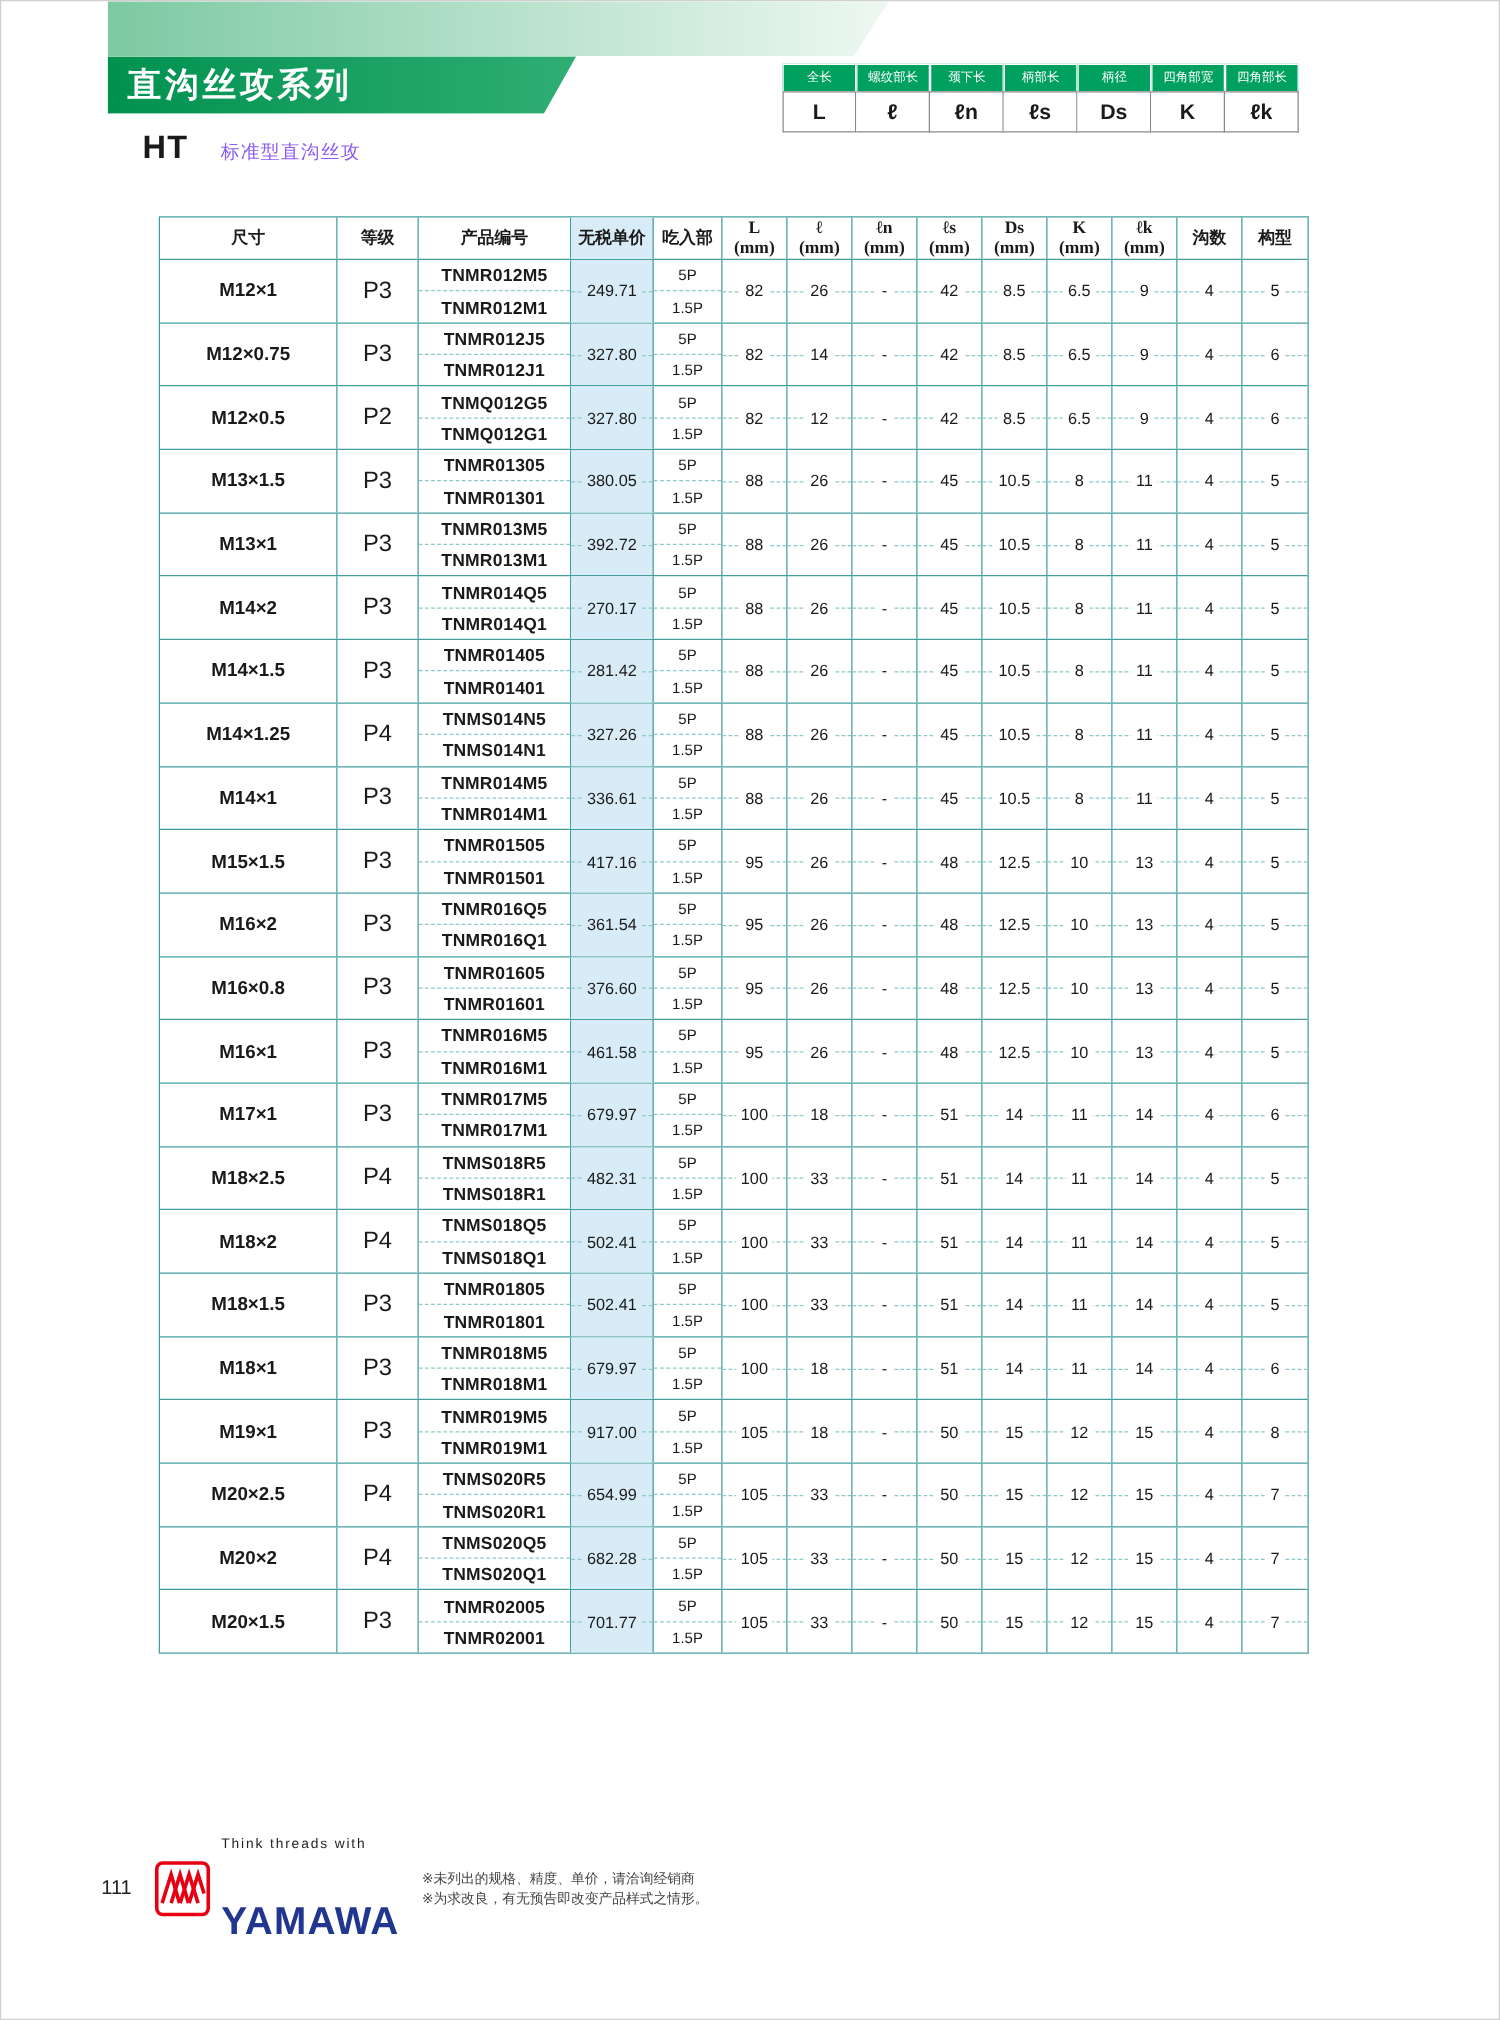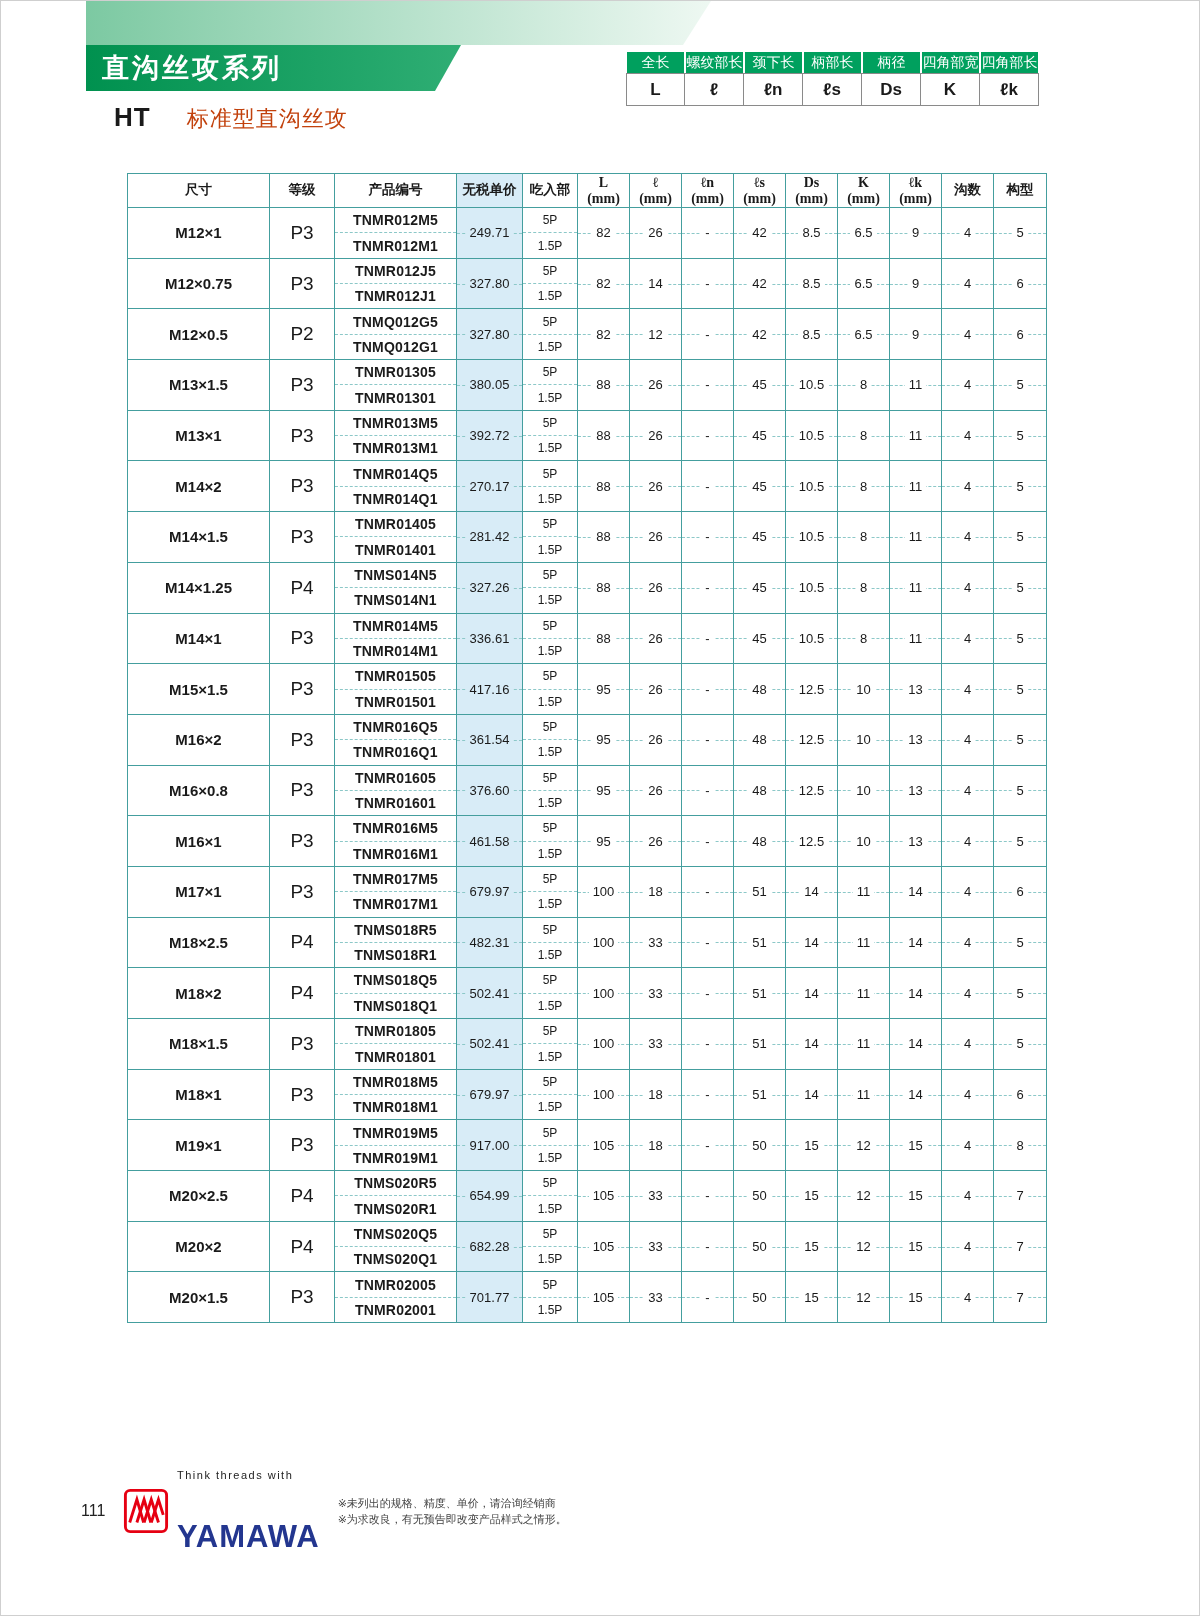--- a/index.html
+++ b/index.html
@@ -16,29 +16,29 @@
     clip-path:polygon(0 0,100% 0,calc(100% - 28px) 100%,0 100%);
   }
   .banner-dark{
     position:absolute;left:85px;top:44px;width:375px;height:46px;
     background:linear-gradient(90deg,var(--c-banner_from,#00914f),var(--c-banner_to,#2fae74));
     clip-path:polygon(0 0,100% 0,calc(100% - 26px) 100%,0 100%);
     display:flex;align-items:center;padding-left:16px;box-sizing:border-box;
   }
   .banner-title{color:#fff;font-size:27px;font-weight:bold;letter-spacing:3px;}
 
-  .ht-line{position:absolute;left:113px;top:101px;display:flex;align-items:baseline;gap:36px;}
+  .ht-line{position:absolute;left:113px;top:101px;display:flex;align-items:baseline;gap:26px;}
   .ht-code{font-size:26px;font-weight:bold;color:#1a1a1a;letter-spacing:1px;}
-  .ht-name{font-size:22px;color:#c2410c;letter-spacing:1px;}
+  .ht-name{font-size:15px;color:#8b5cf6;letter-spacing:1px;}
 
   
   .legend{position:absolute;left:625px;top:50px;width:413px;display:flex;}
   .lg-col{flex:1;display:flex;flex-direction:column;}
   .lg-cn{
-    background:var(--c-accent_green,#00a05e);color:#fff;font-size:14px;
+    background:var(--c-accent_green,#00a05e);color:#fff;font-size:10px;
     text-align:center;height:21px;line-height:21px;border:1px solid #fff;border-bottom:none;
     white-space:nowrap;overflow:hidden;
   }
   .lg-sym{
     height:31px;line-height:31px;text-align:center;font-weight:bold;font-size:17px;
     border:1px solid #8a8a8a;background:#fff;
   }
   .lg-col + .lg-col .lg-sym{border-left:none;}
 
   

